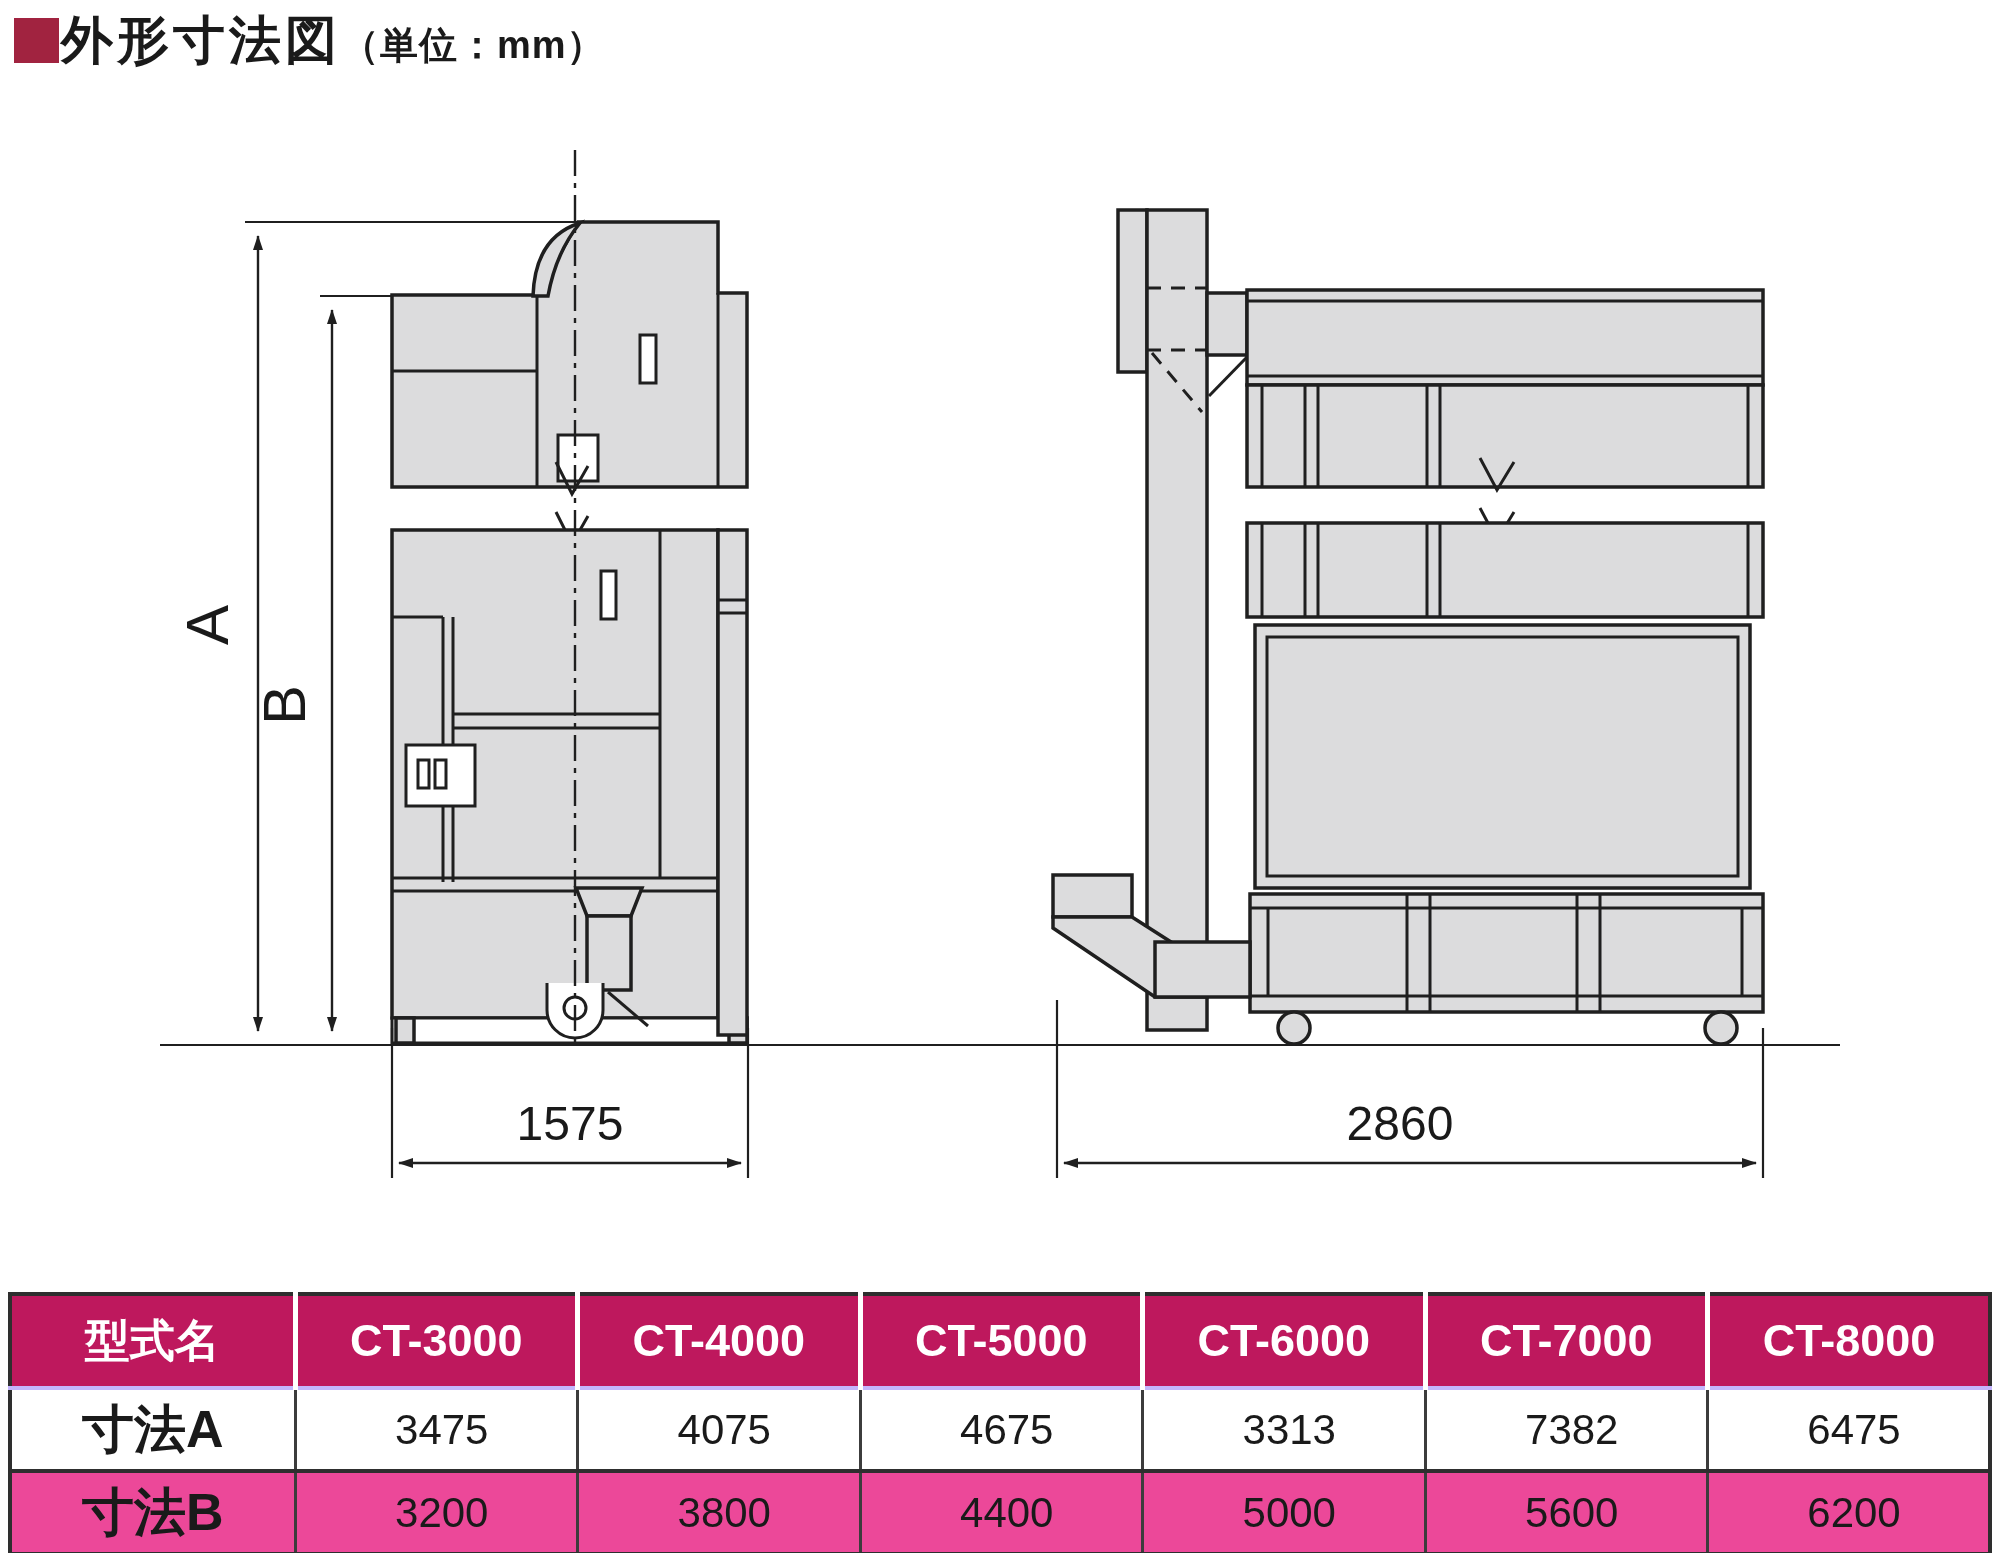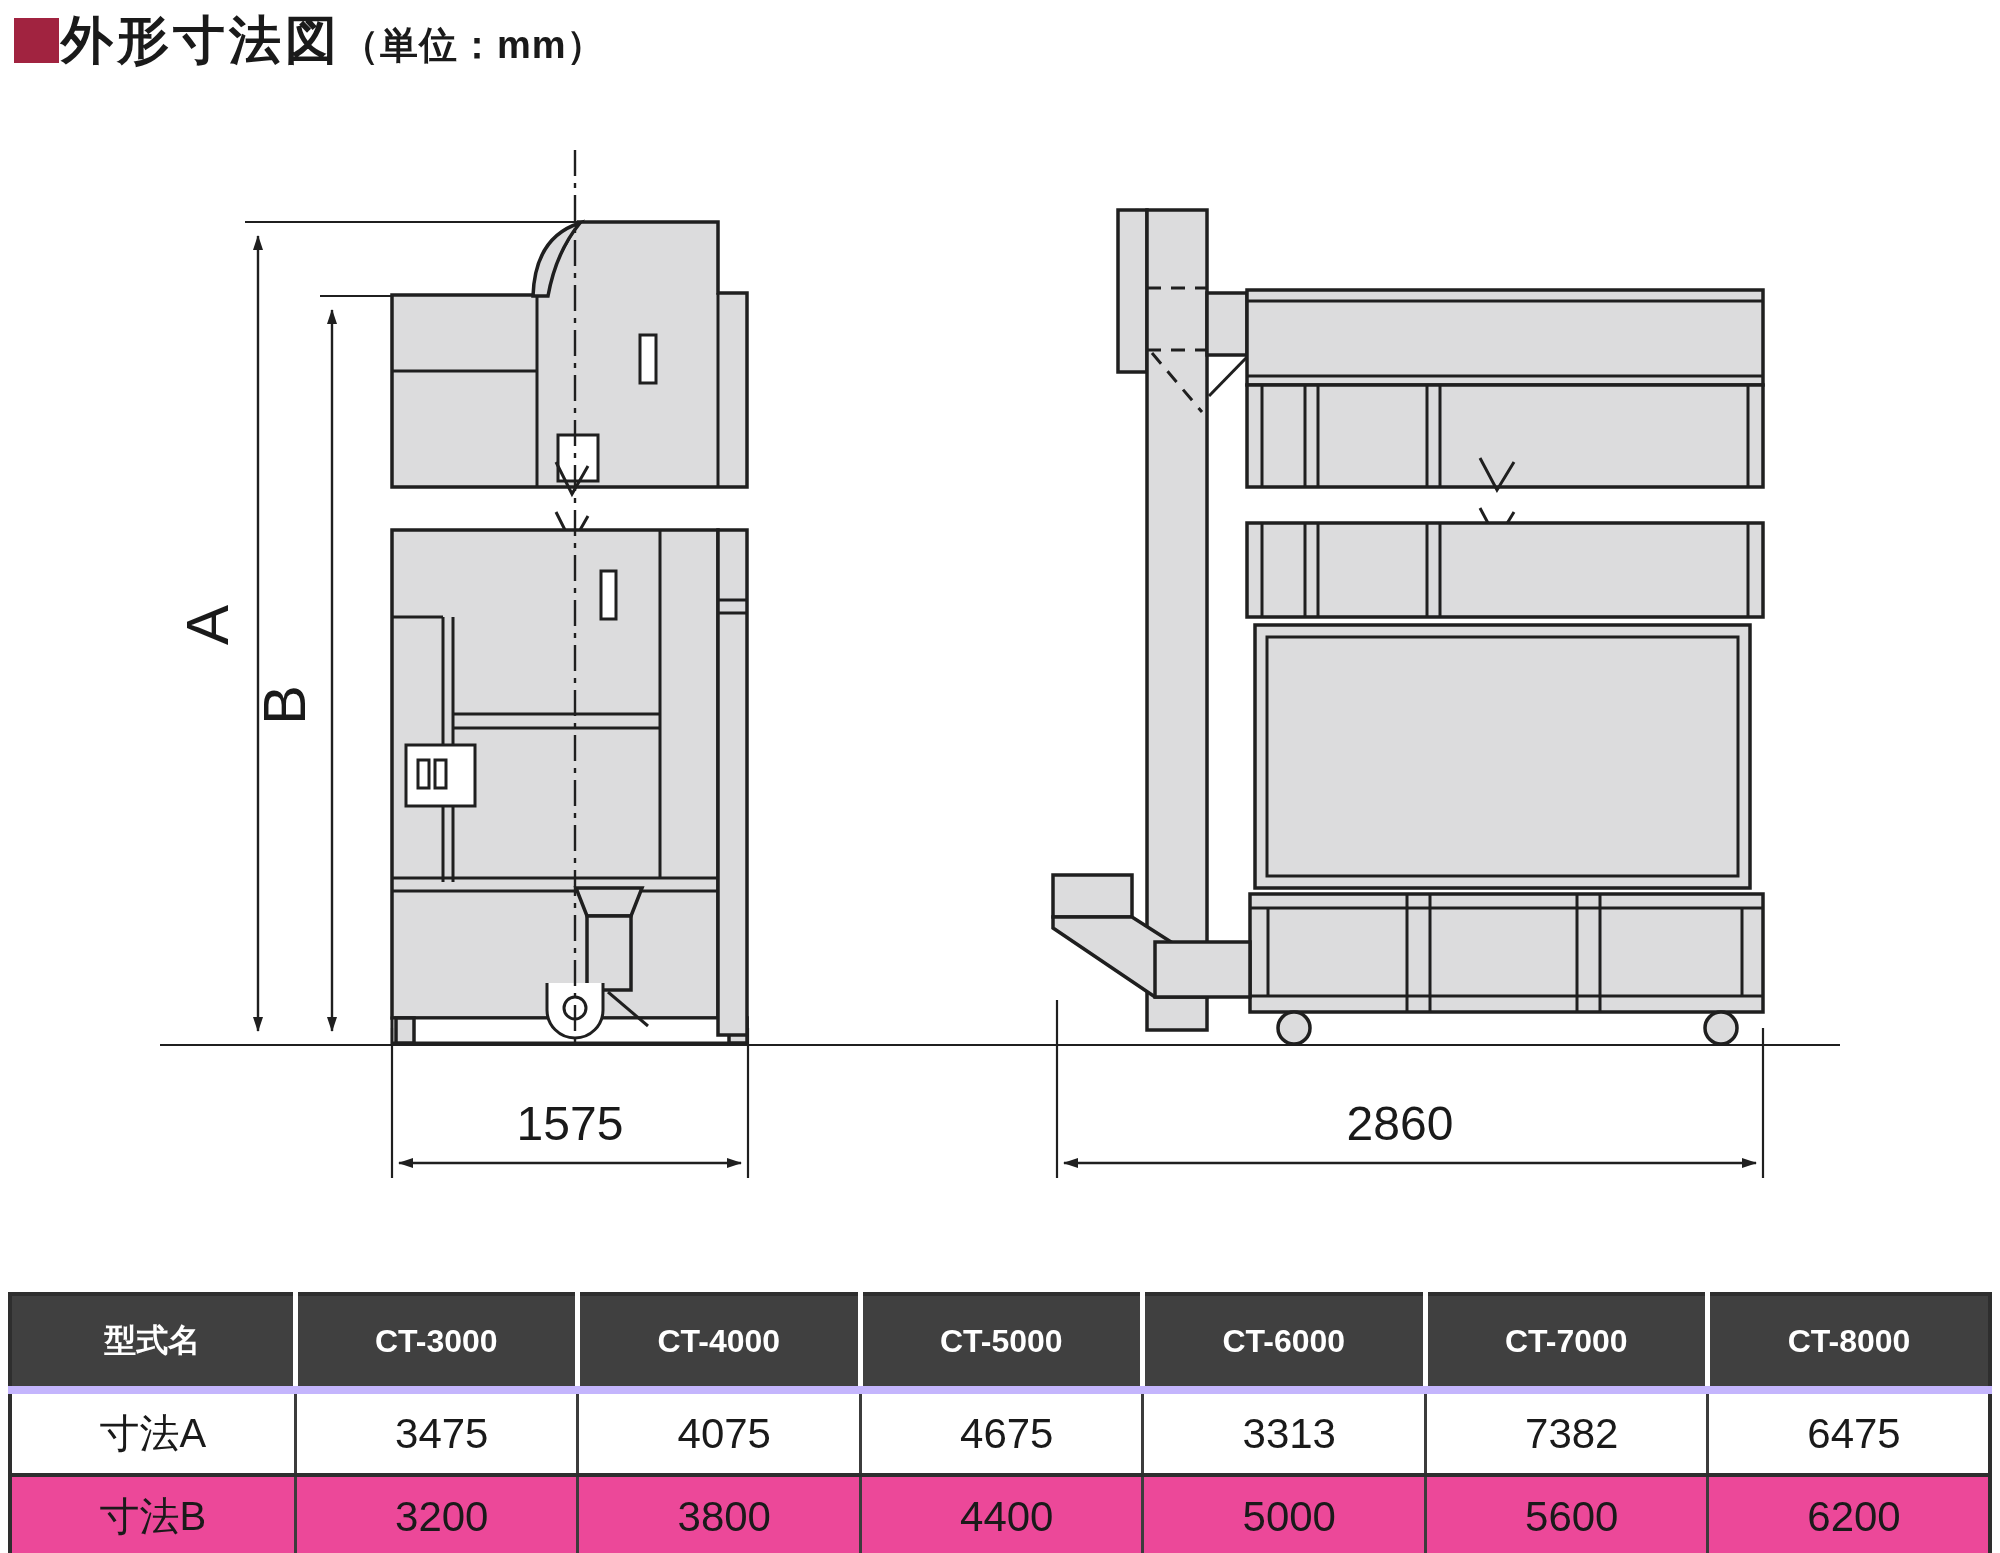--- a/index.html
+++ b/index.html
@@ -24,24 +24,24 @@
   .hidden-line{stroke:#1f1f1f;stroke-width:3;fill:none;stroke-dasharray:14 10;}
   .breakmark{stroke:#1f1f1f;stroke-width:3;fill:none;stroke-linejoin:miter;}
   .dim-text{font-family:"Liberation Sans","DejaVu Sans",sans-serif;font-size:48px;fill:#1a1a1a;}
   .letter-text{font-family:"Liberation Sans","DejaVu Sans",sans-serif;font-size:60px;fill:#1a1a1a;}
 
   
   #spec-table{position:absolute;left:8px;top:1292px;width:1984px;height:246px;
               border-collapse:collapse;table-layout:fixed;text-align:center;
               border:4px solid #2e2e2e;}
   #spec-table col.c0{width:285px;}
-  #spec-table thead th{background:#404040;color:#ffffff;font-size:32px;font-weight:bold;
-                       height:88px;border-left:5px solid #ffffff;border-bottom:8px solid #c4b5fd;}
+  #spec-table thead th{background:#be185d;color:#ffffff;font-size:45px;font-weight:bold;
+                       height:88px;border-left:5px solid #ffffff;border-bottom:4px solid #c4b5fd;}
   #spec-table thead th:first-child{border-left:4px solid #2e2e2e;}
-  #spec-table tbody th{font-size:40px;font-weight:normal;}
+  #spec-table tbody th{font-size:52px;font-weight:bold;}
   #spec-table tbody td{font-size:42px;font-weight:normal;padding-left:12px;}
   #spec-table tbody th,#spec-table tbody td{height:77px;border:3px solid #3c3c3c;}
   #spec-table tr.row-b th,#spec-table tr.row-b td{background:#ec4899;border-top:4px solid #2e2e2e;}
   #spec-table tr.row-a th,#spec-table tr.row-a td{background:#ffffff;}
 </style>
 </head>
 <body>
 
 <div id="page">
 

